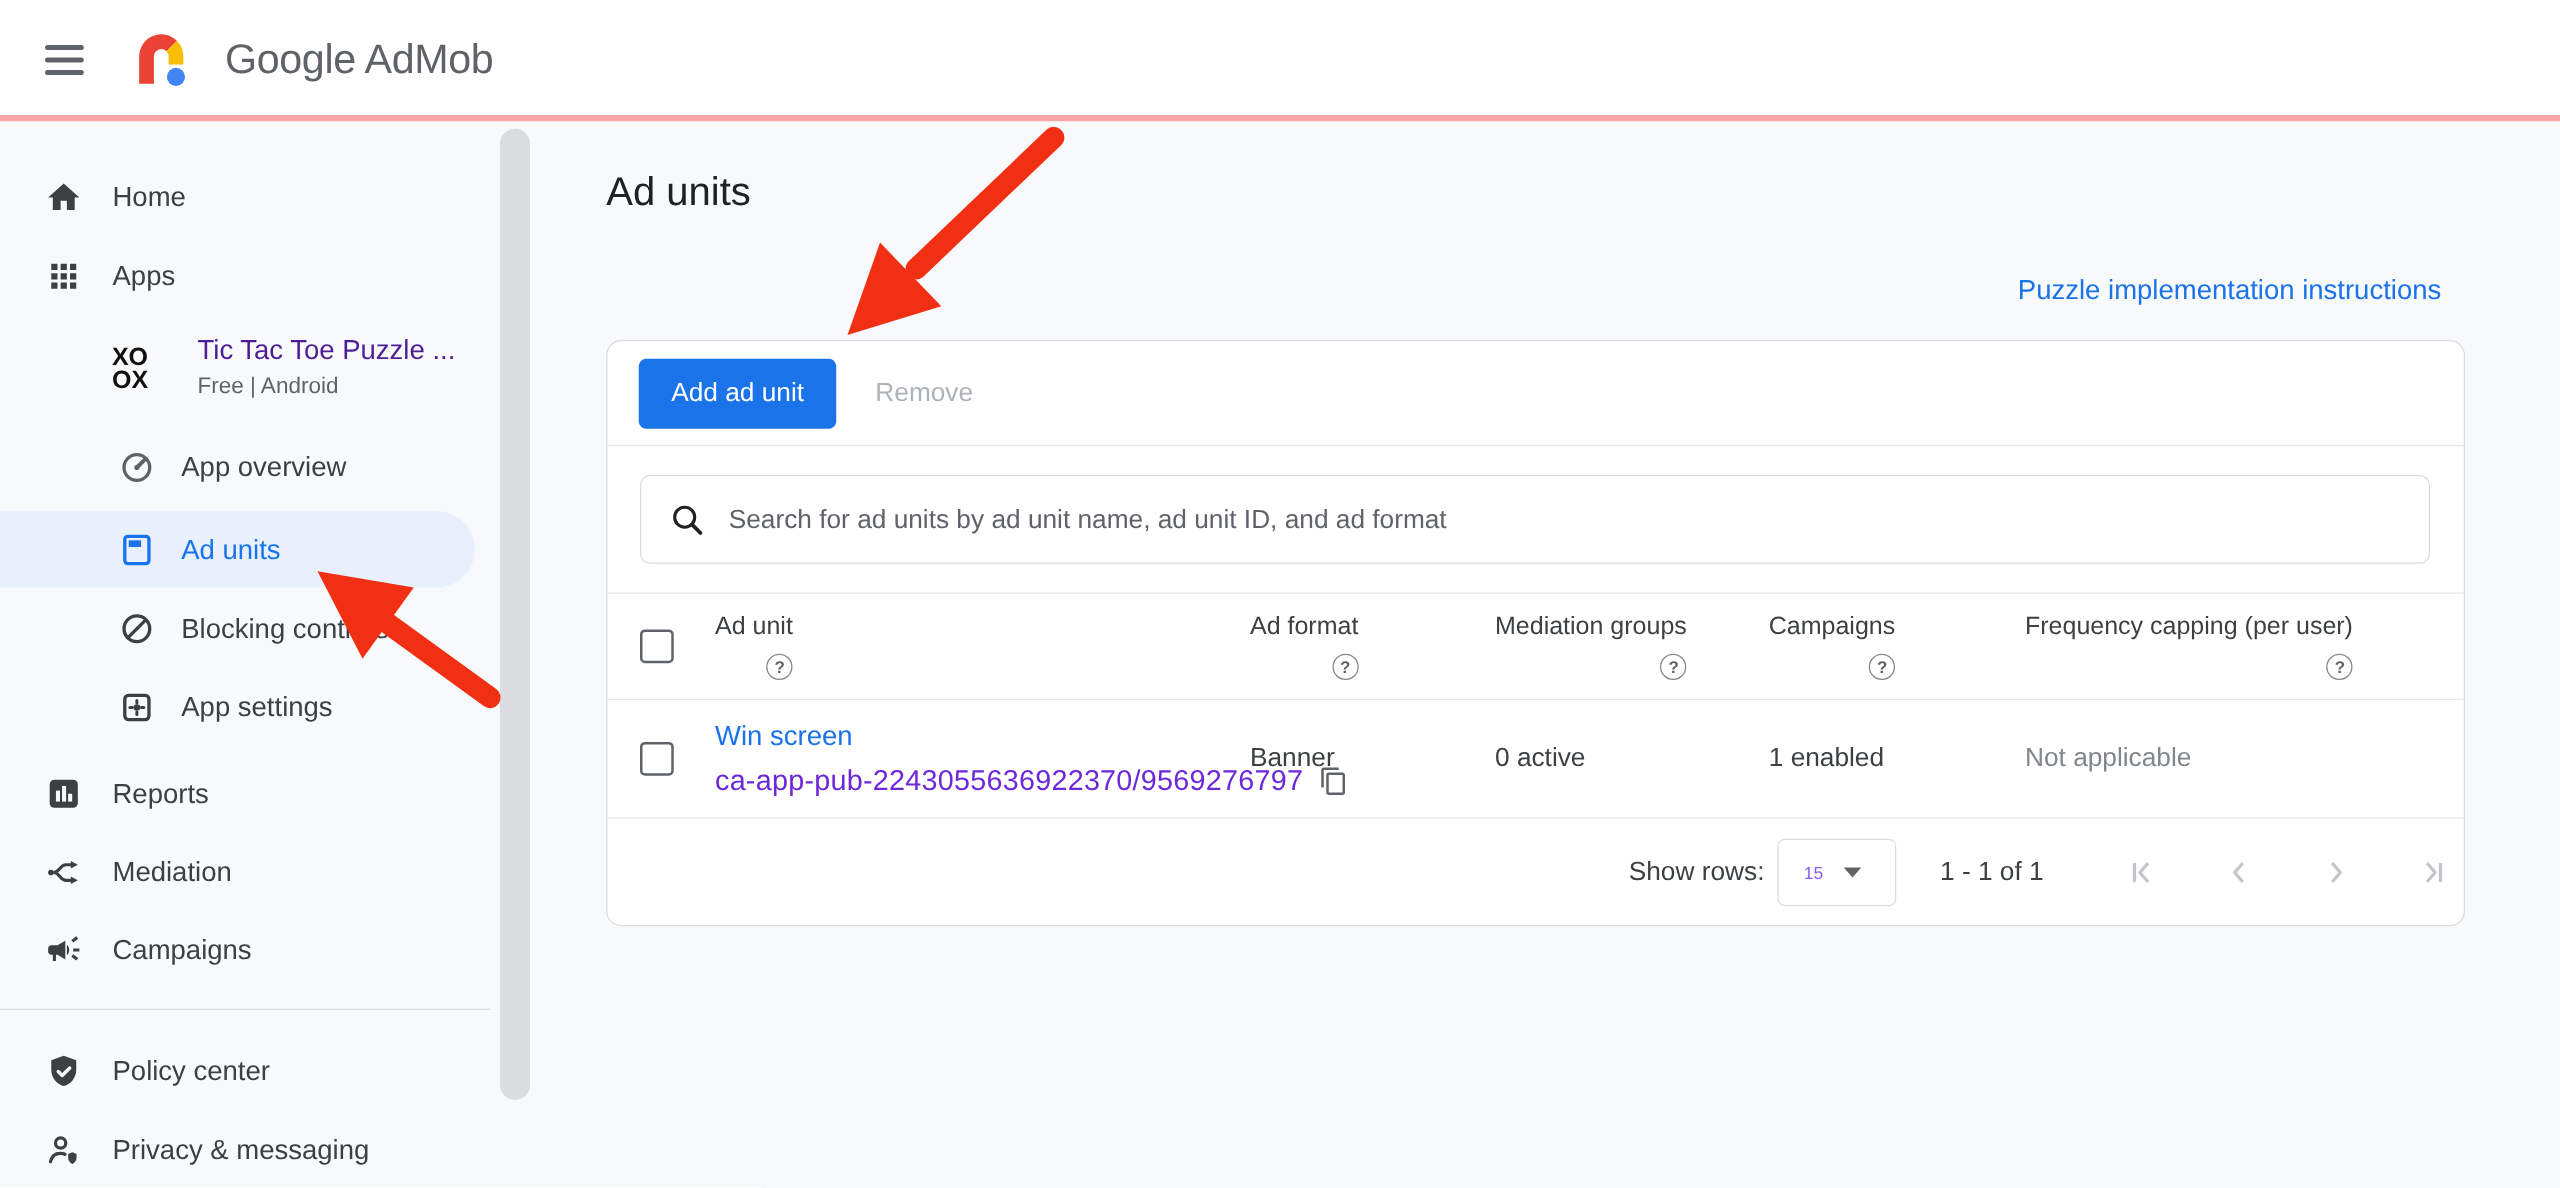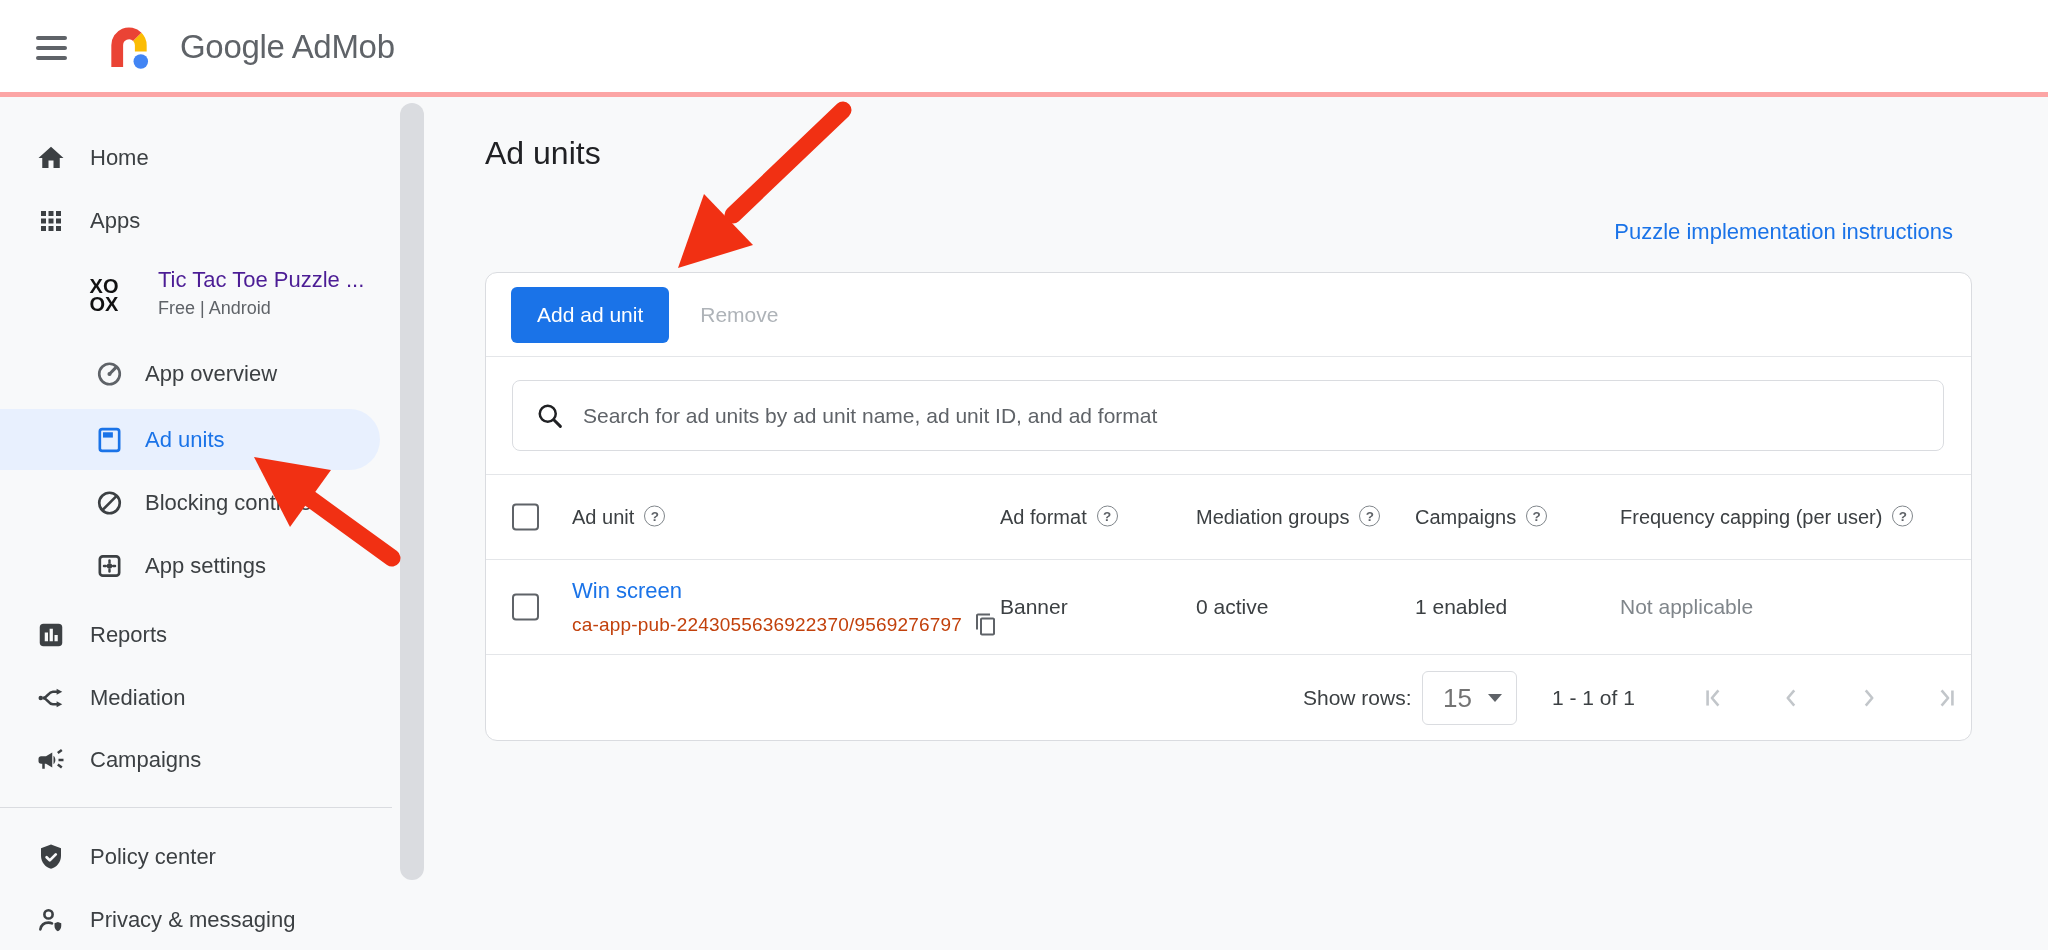--- a/index.html
+++ b/index.html
@@ -60,36 +60,36 @@
 
   .thead{position:relative;height:85px;}
   .trow{position:relative;height:95px;}
   .cell{position:absolute;top:50%;transform:translateY(-50%);white-space:nowrap;}
   .col-check{left:26px;}
   .col-name{left:86px;}
   .col-format{left:514px;}
   .col-mediation{left:710px;}
   .col-campaigns{left:929px;}
   .col-frequency{left:1134px;}
-  .hlabel{display:flex;align-items:flex-start;gap:10px;font-size:20px;font-weight:500;color:#3c4043;}
+  .hlabel{display:flex;align-items:flex-end;gap:10px;font-size:20px;font-weight:500;color:#3c4043;flex-direction:column;}
   .help{display:inline-flex;align-items:center;justify-content:center;width:21px;height:21px;border:1.7px solid #80868b;border-radius:50%;font-size:13.5px;font-weight:600;color:#5f6368;cursor:pointer;flex:0 0 auto;}
   .checkbox{width:27px;height:27px;border:2.4px solid #5f6368;border-radius:4px;background:#fff;cursor:pointer;}
   .name-block{display:flex;flex-direction:column;gap:9px;}
   .unit-link{font-size:22px;font-weight:500;color:var(--accent);cursor:pointer;text-decoration:none;}
   .unit-id-line{display:flex;align-items:center;gap:12px;}
-  .unit-id{font-size:19px;color:#c2410c;letter-spacing:0.2px;}
+  .unit-id{font-size:23px;color:#6d28d9;letter-spacing:0.2px;}
   .copy-btn{width:24px;height:24px;border:none;background:transparent;padding:0;cursor:pointer;}
   .val{font-size:21px;color:#3c4043;}
   .val.muted{color:#80868b;}
 
   .pag{position:relative;height:87px;}
   .pag .abs{position:absolute;top:50%;transform:translateY(-50%);}
   .show-rows-label{left:817px;font-size:21px;color:#3c4043;white-space:nowrap;}
   .rows-select{left:936px;width:95px;height:54px;border:1px solid #dadce0;border-radius:6px;background:#fff;display:flex;align-items:center;padding-left:20px;gap:16px;cursor:pointer;}
-  .rows-select .num{font-size:26px;color:#737373;}
+  .rows-select .num{font-size:14px;color:#8b5cf6;}
   .caret{width:0;height:0;border-left:7px solid transparent;border-right:7px solid transparent;border-top:8px solid #5f6368;}
   .range{left:1066px;font-size:21px;color:#3c4043;white-space:nowrap;}
   .pnav{width:26px;height:26px;border:none;background:transparent;padding:0;cursor:default;}
   .pnav svg{display:block;}
   .p-first{left:1214px;} .p-prev{left:1292px;} .p-next{left:1370px;} .p-last{left:1448px;}
 
   
   .arrows{position:absolute;left:0;top:0;width:2048px;height:950px;z-index:60;pointer-events:none;}
   .arrow-line{stroke:var(--arrow-red);stroke-width:17;stroke-linecap:round;}
   .arrow-head{fill:var(--arrow-red);}

